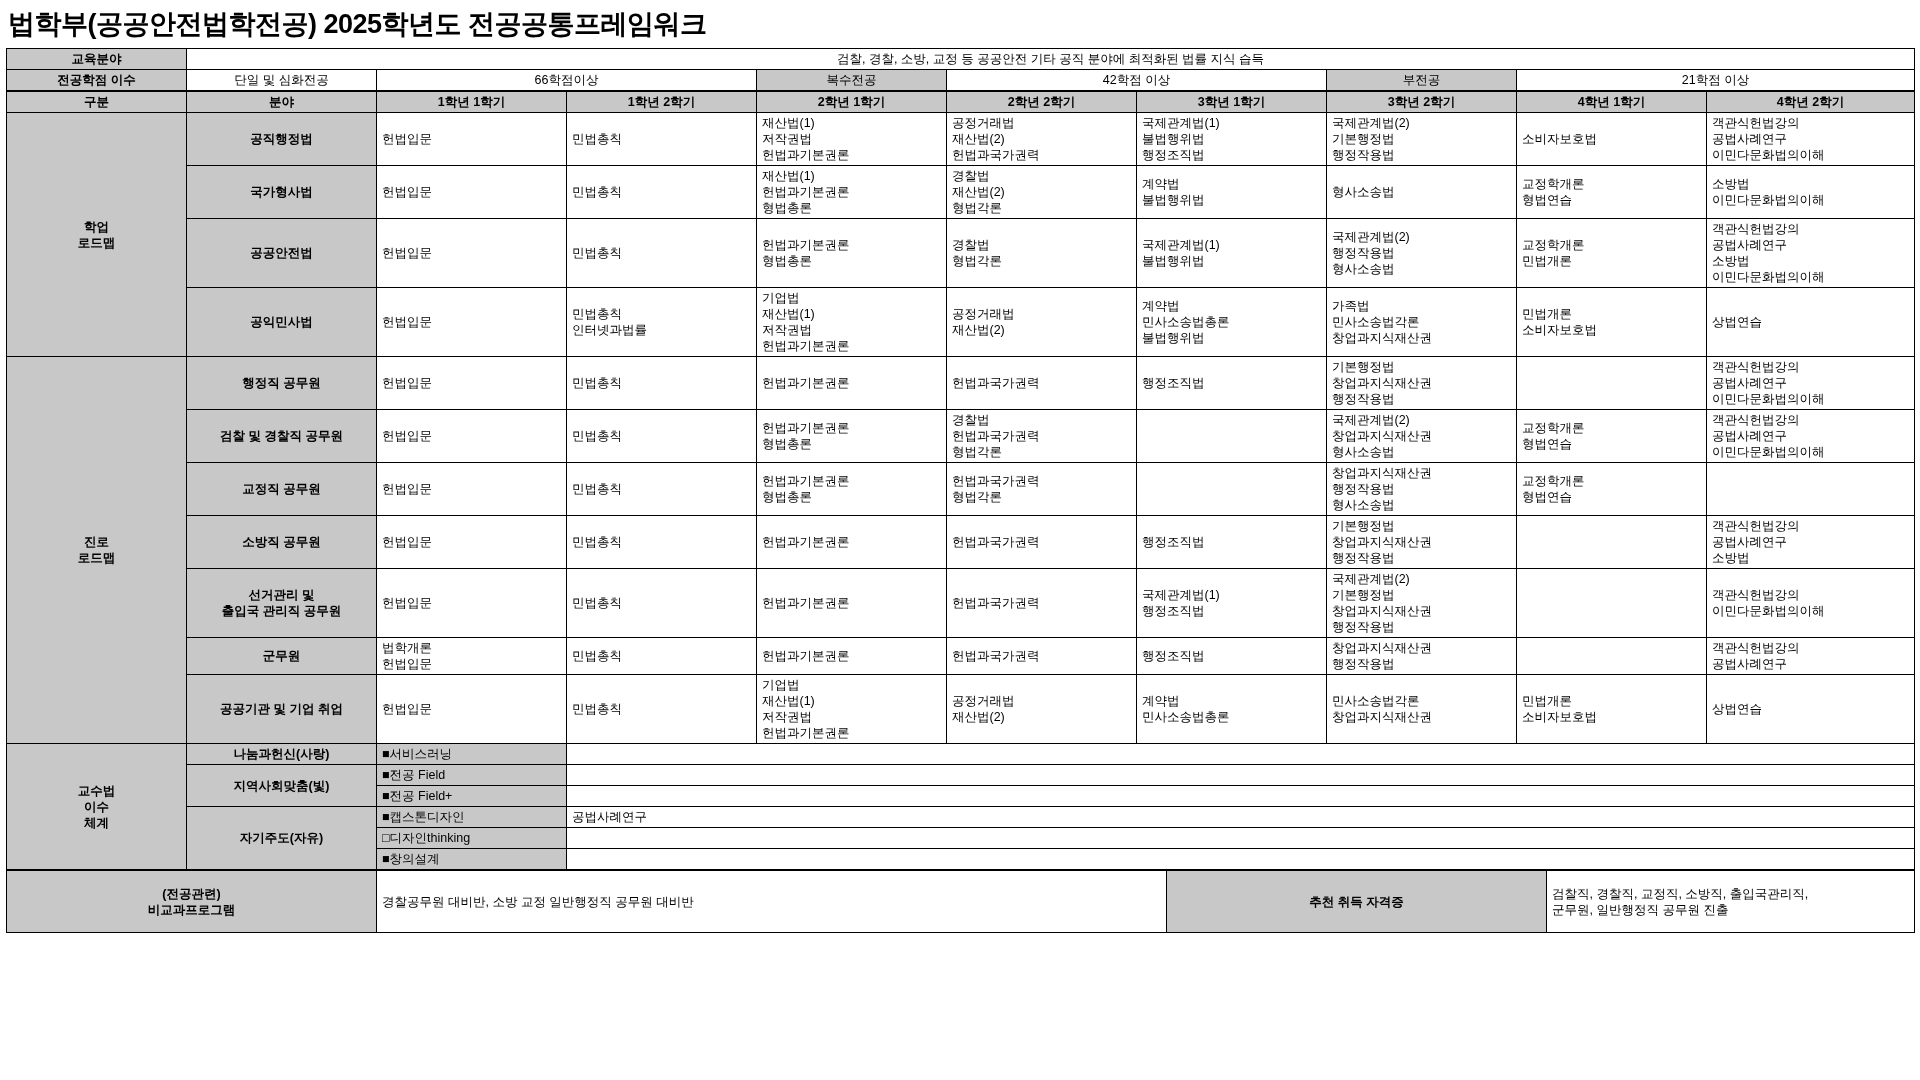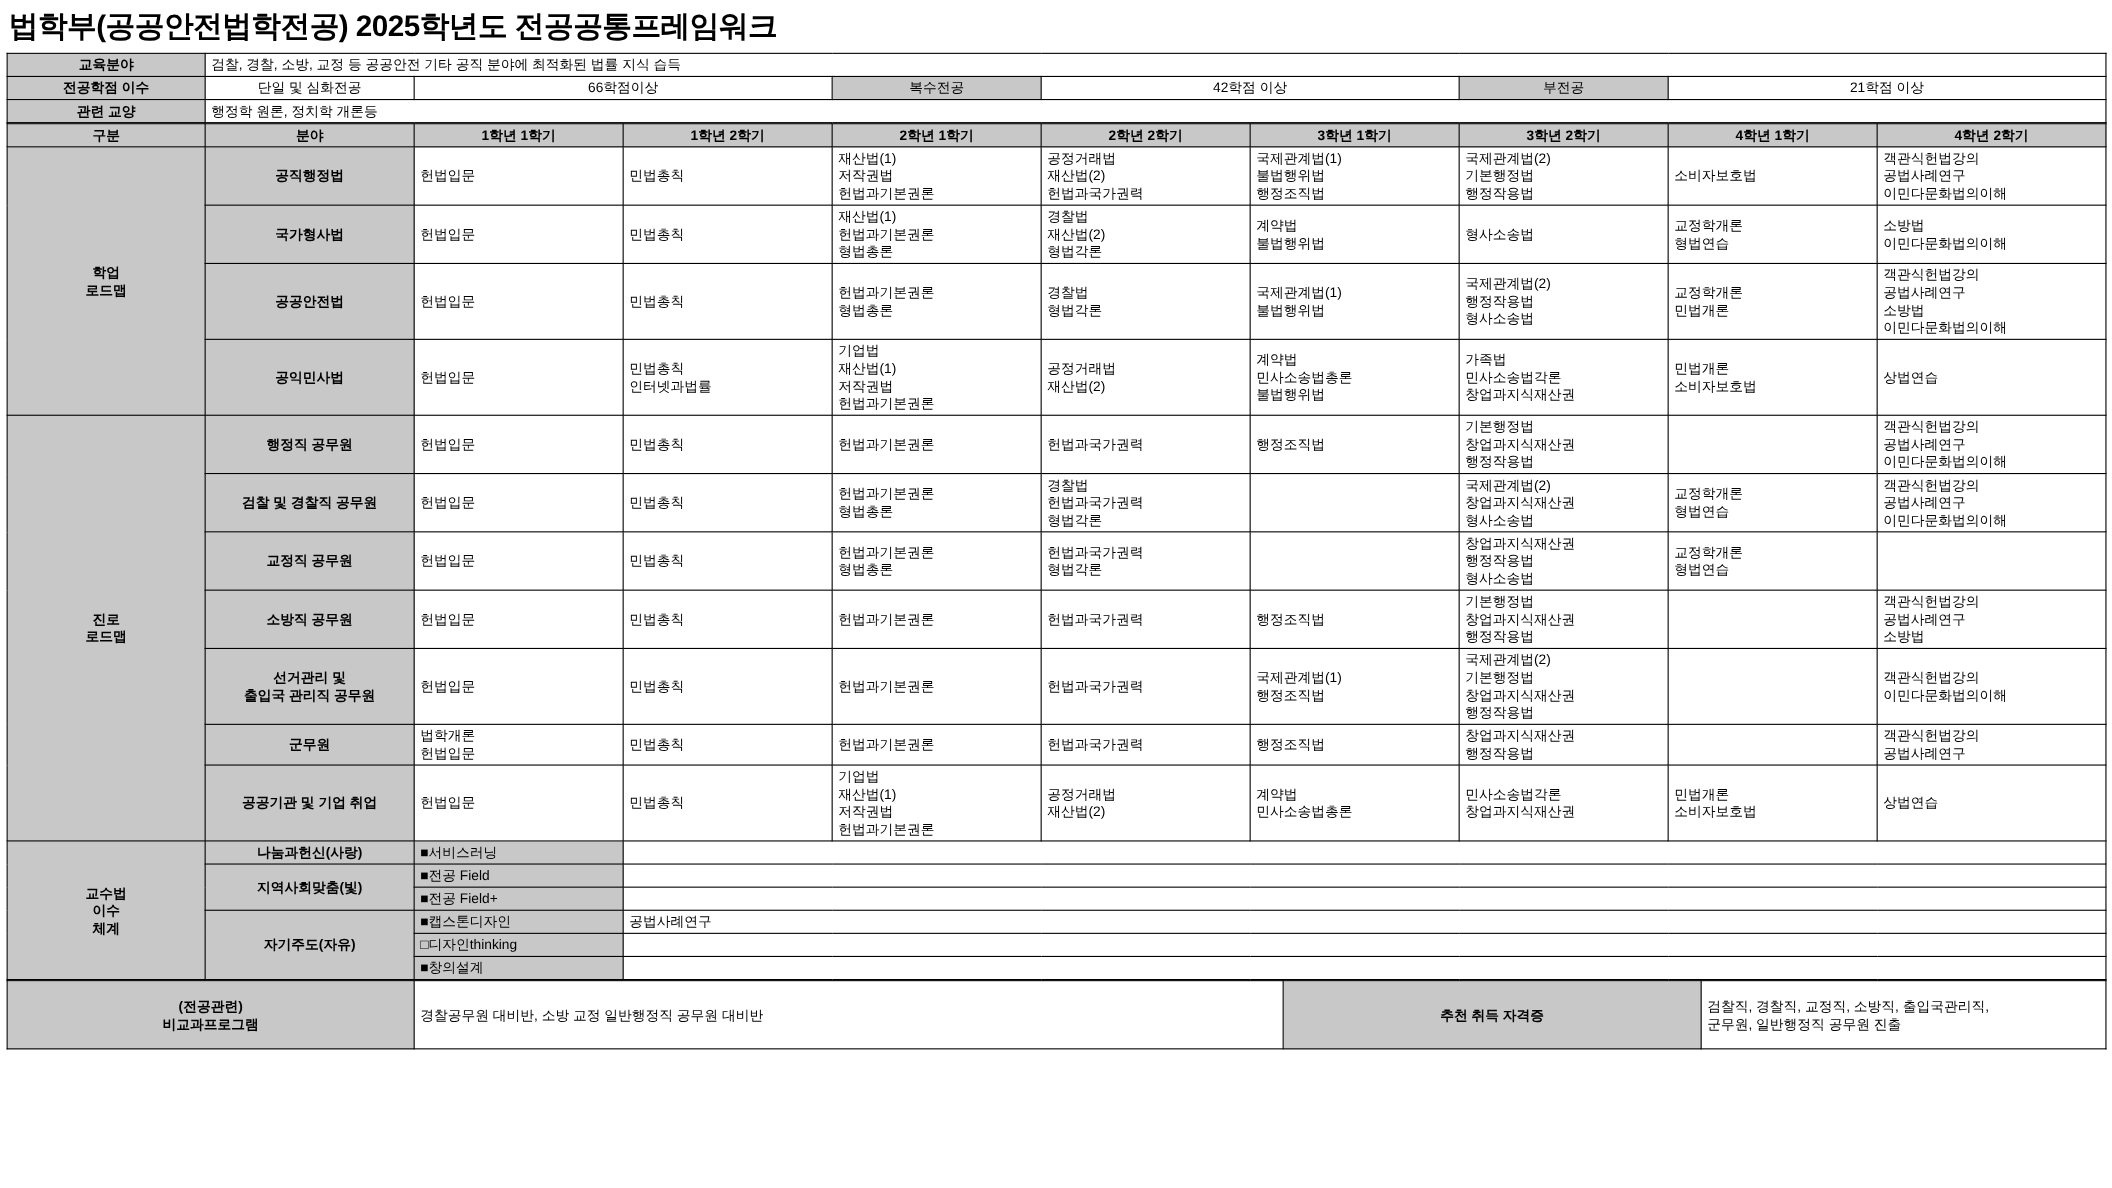--- a/index.html
+++ b/index.html
@@ -46,21 +46,21 @@
     margin-top: 20px;
   }
   .hdr {
     background: #c8c8c8;
     font-weight: bold;
     text-align: center;
     font-size: 13.5px;
   }
   .plain {
     background: #ffffff;
-    text-align: left;
+    text-align: center;
     font-size: 12.5px;
   }
   .cell-list {
     font-size: 12.5px;
     line-height: 1.3;
     text-align: left;
     white-space: pre-line;
   }
   .rowlabel {
     background: #c8c8c8;
@@ -140,24 +140,20 @@
       <td class="plain" colspan="6">검찰, 경찰, 소방, 교정 등 공공안전 기타 공직 분야에 최적화된 법률 지식 습득</td>
     </tr>
     <tr>
       <td class="lbl">전공학점 이수</td>
       <td class="credit-val">단일 및 심화전공</td>
       <td class="credit-val">66학점이상</td>
       <td class="credit-key">복수전공</td>
       <td class="credit-val">42학점 이상</td>
       <td class="credit-key">부전공</td>
       <td class="credit-val">21학점 이상</td>
-    </tr>
-    <tr>
-      <td class="lbl">관련 교양</td>
-      <td class="plain" colspan="6">행정학 원론, 정치학 개론등</td>
     </tr>
   </tbody>
     </table>
 
   <table class="grid">
     <colgroup>
       <col style="width:180px">
       <col style="width:190px">
       <col style="width:190px">
       <col style="width:190px">

